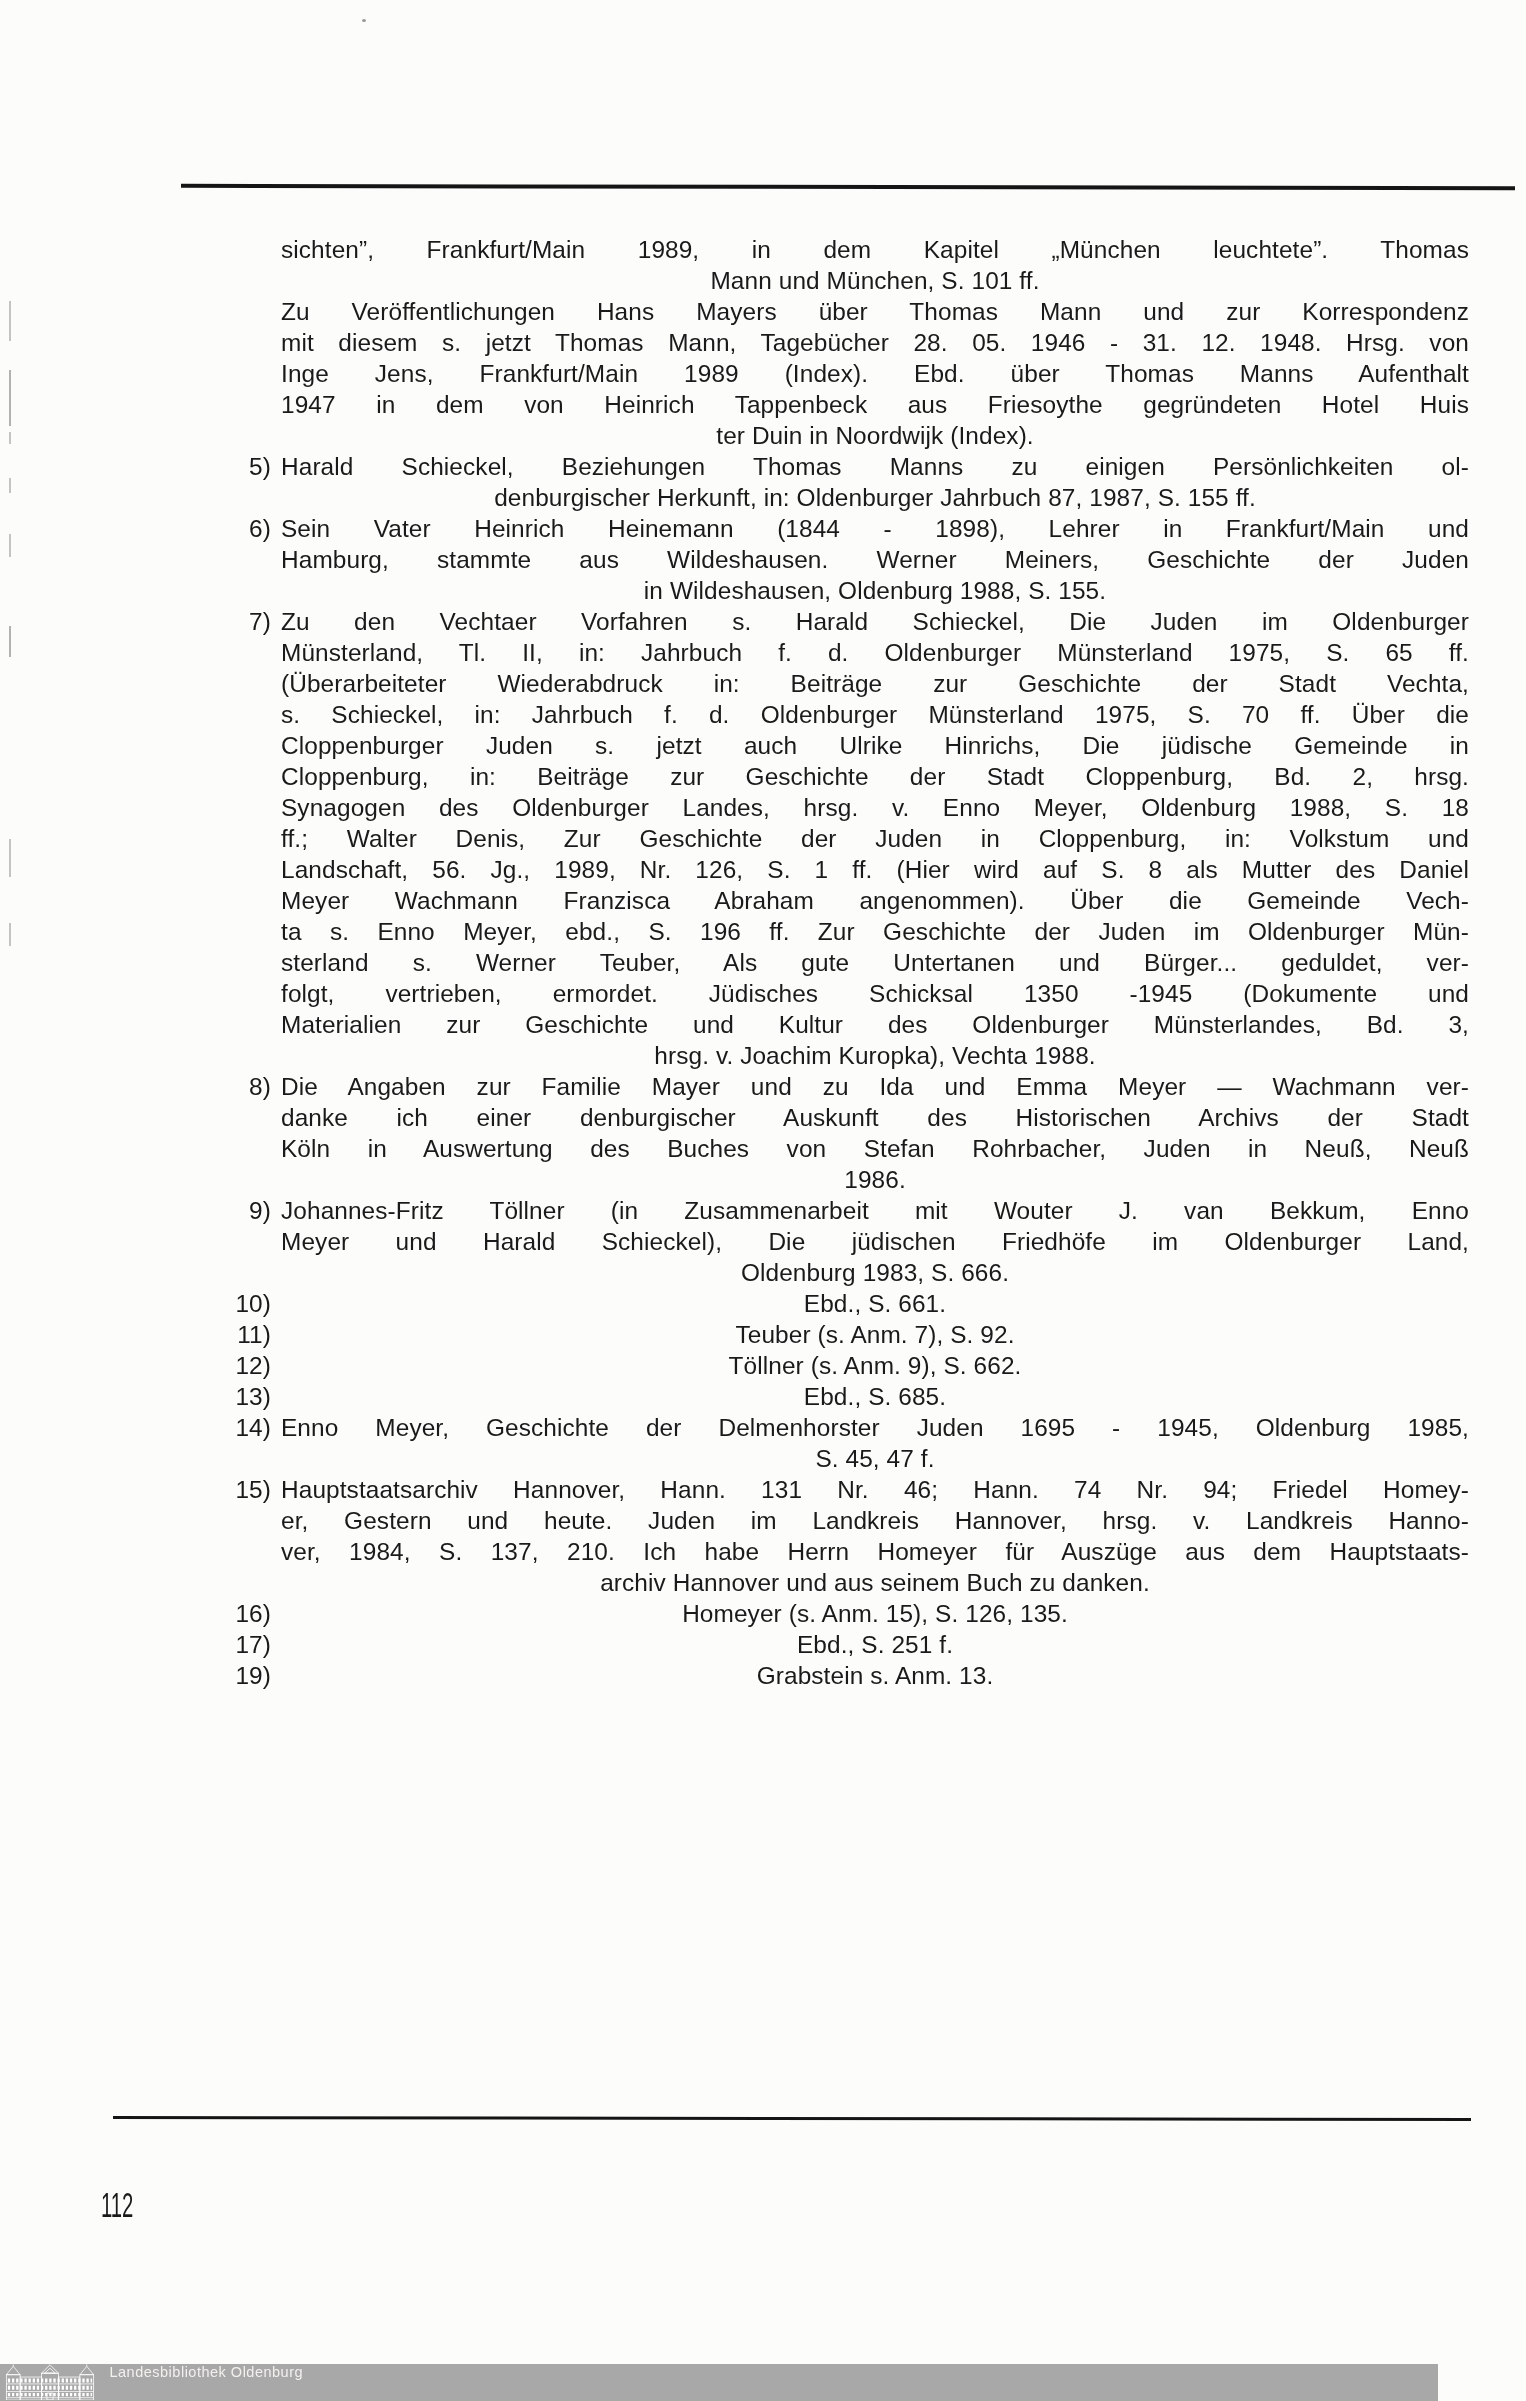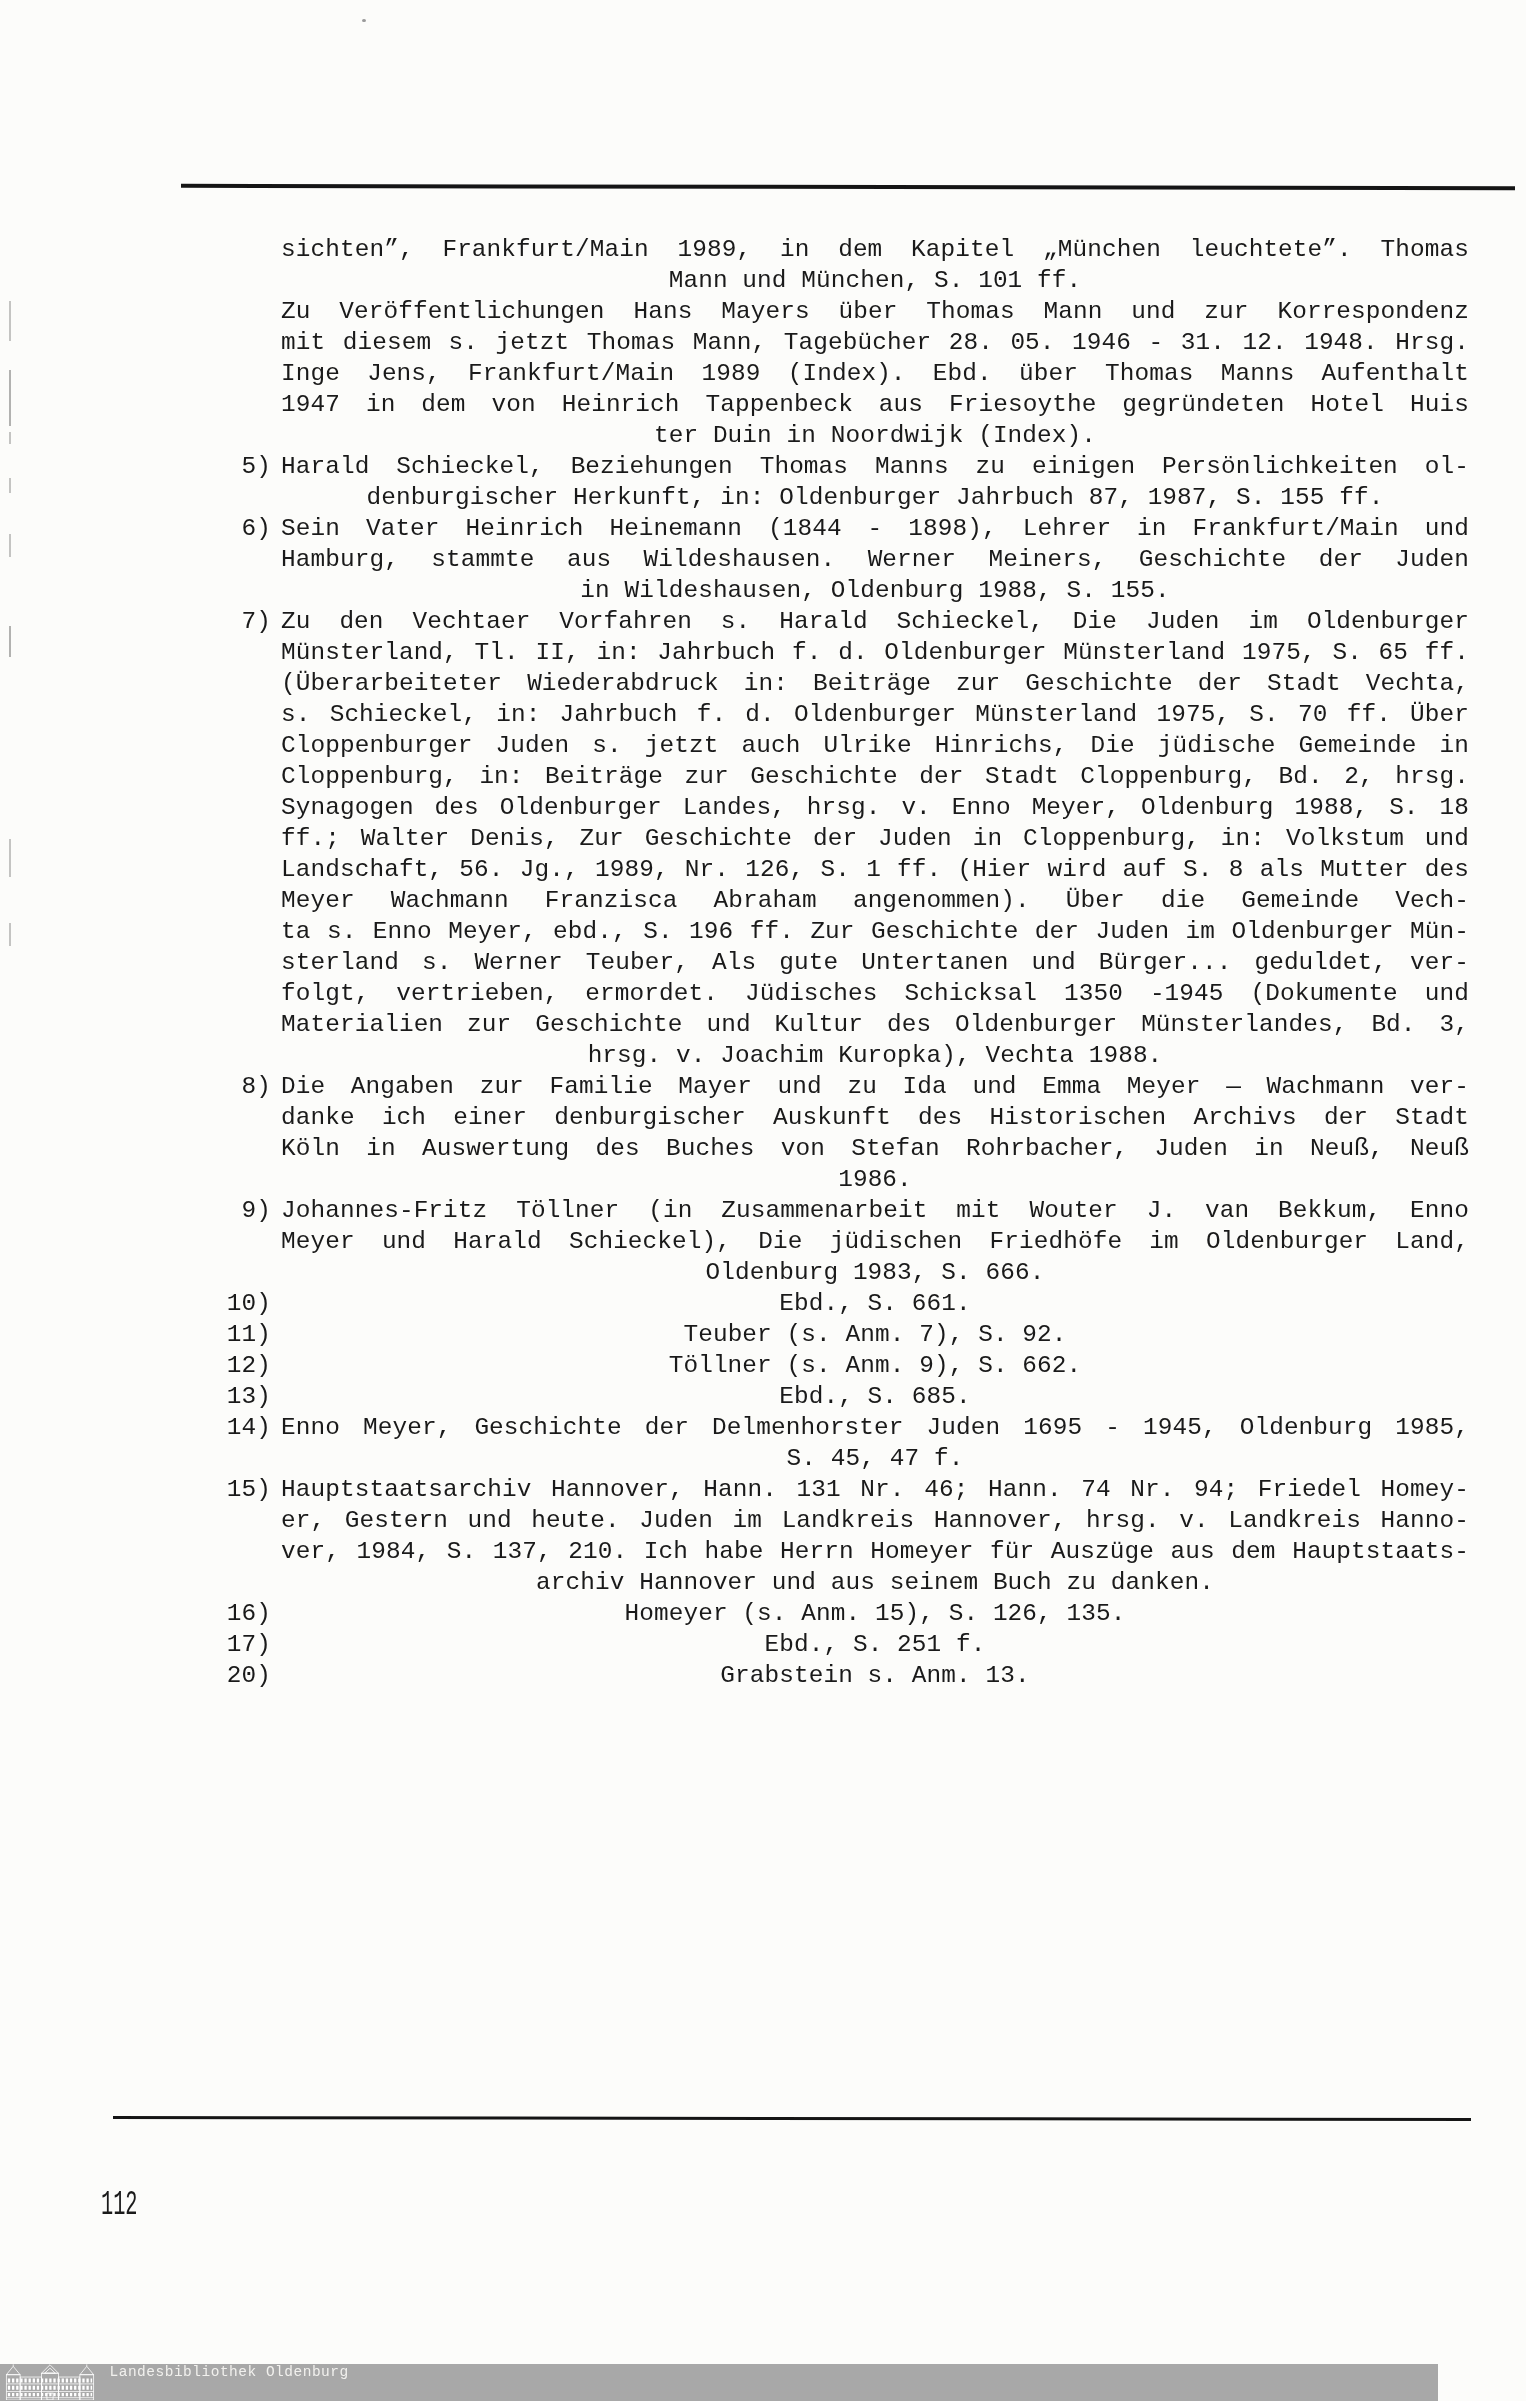--- a/index.html
+++ b/index.html
@@ -1,21 +1,21 @@
 <!DOCTYPE html>
 <html lang="de" style="font-size:12.2px"><head>
 <meta charset="utf-8">
 <style>
   html, body { margin: 0; padding: 0; background: #e8e8e6; }
   .page {
     position: relative;
     width: 1526px;
     height: 2401px;
     background: #fcfcfa;
-    font-family: Liberation Mono, monospace;
+    font-family: Liberation Sans, sans-serif;
     color: #1a1a1a;
     overflow: hidden;
   }
   .rule { position: absolute; background: #151515; }
   .rule-top    { left: 181px; top: 185px; width: 1334px; height: 3.8px; transform: rotate(0.10deg); }
   .rule-bottom { left: 113px; top: 2117px; width: 1358px; height: 3.1px; transform: rotate(0.08deg); }
 
   .notes {
     position: absolute;
     left: 215px;
@@ -195,21 +195,21 @@
           <div class="line last">Homeyer (s. Anm. 15), S. 126, 135.</div>
         </div>
       </div>
       <div class="note-row">
         <span class="note-num">17)</span>
         <div class="note-body">
           <div class="line last">Ebd., S. 251 f.</div>
         </div>
       </div>
       <div class="note-row">
-        <span class="note-num">20)</span>
+        <span class="note-num">19)</span>
         <div class="note-body">
           <div class="line last">Grabstein s. Anm. 13.</div>
         </div>
       </div>
     </div>
 
   <div class="rule rule-bottom"></div>
 
   <div class="pagenum">112</div>
 

